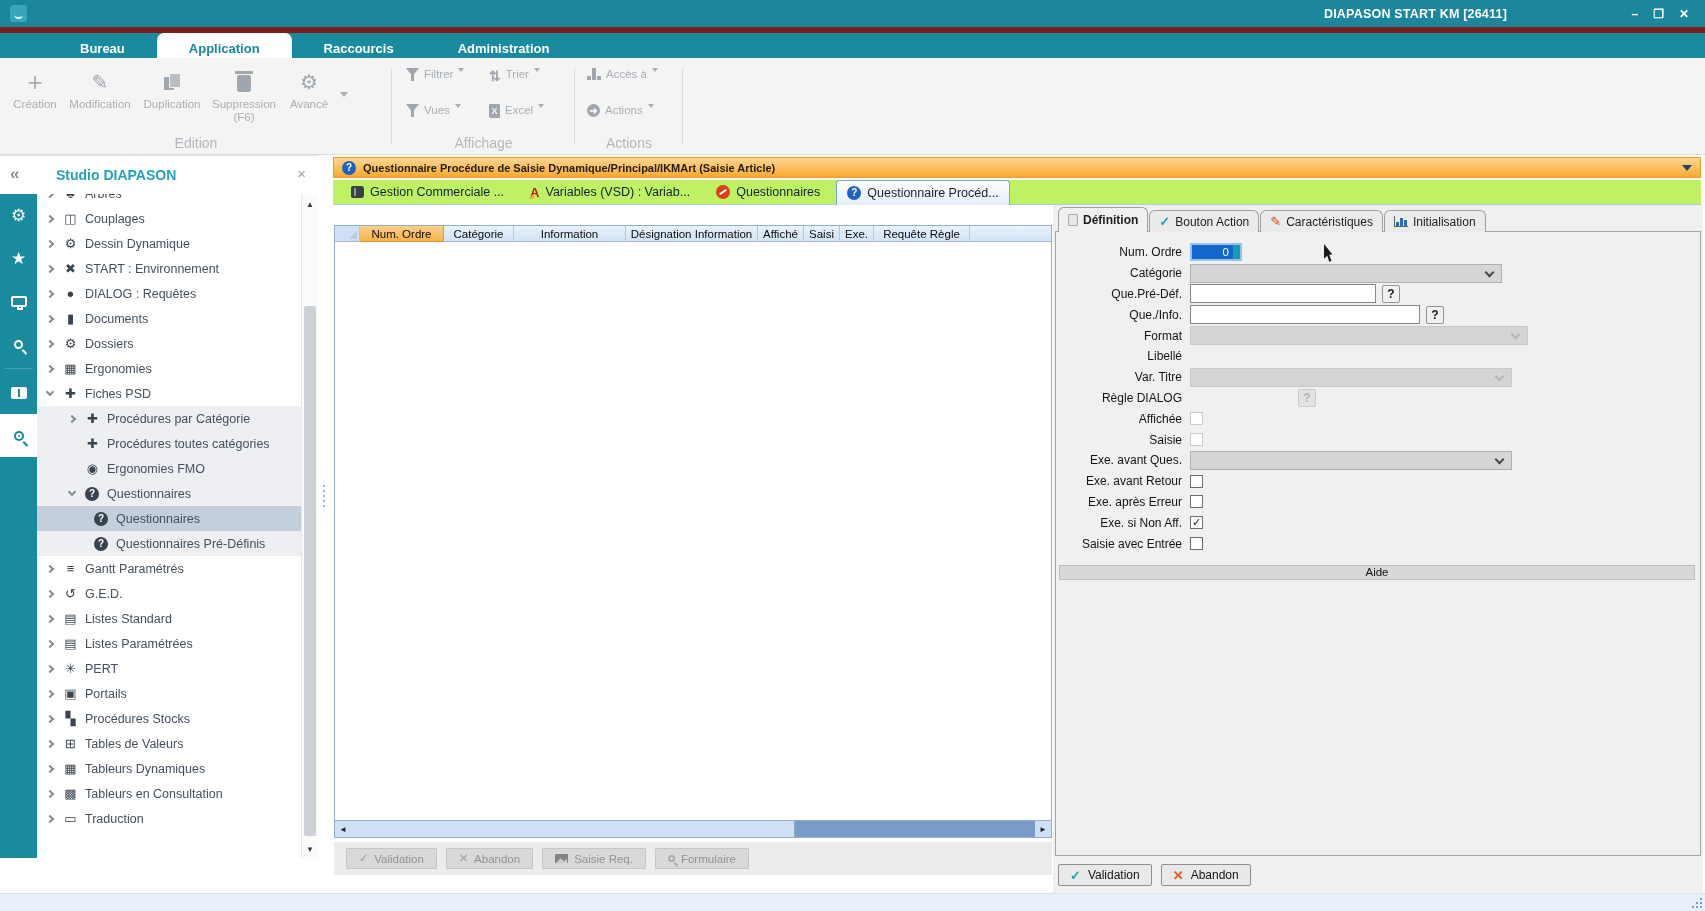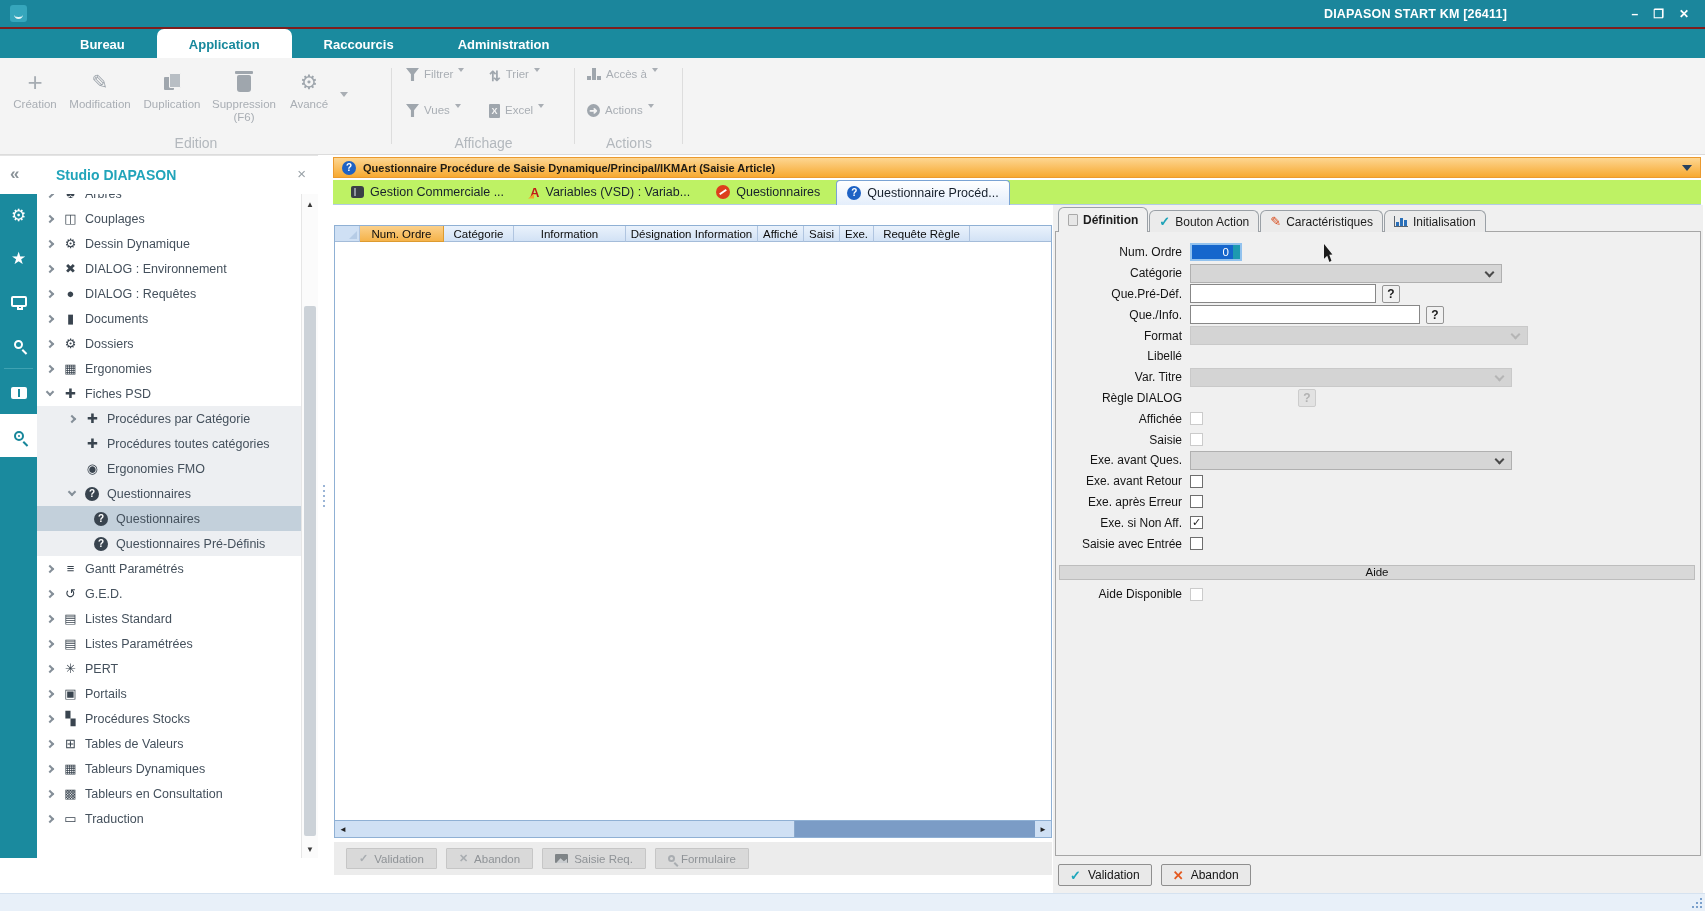--- a/index.html
+++ b/index.html
@@ -8,21 +8,21 @@
 
   
   .titlebar{position:absolute;top:0;left:0;width:100%;height:27px;background:#1b869c;display:flex;align-items:center}
   .appicon{width:17px;height:17px;margin-left:10px;background:#36a6bc;border-radius:3px;position:relative}
   .appicon::after{content:"";position:absolute;left:4px;top:8px;width:9px;height:4px;border-bottom:2px solid #eaf6f8;border-radius:0 0 5px 5px}
   .tb-title{position:absolute;right:198px;color:#fff;font-weight:bold;font-size:12.5px;letter-spacing:.2px}
   .winbtns{position:absolute;right:16px;display:flex;gap:15px;color:#fff;font-size:12px;font-weight:bold}
   .winbtns span{cursor:default}
 
   
-  .rtabs{position:absolute;top:27px;left:0;width:100%;height:31px;background:#1a8a9e;border-top:2px solid #7f1d1d;display:flex;padding-left:48px}
+  .rtabs{position:absolute;top:27px;left:0;width:100%;height:31px;background:#1a8a9e;border-top:6px solid #7f1d1d;display:flex;padding-left:48px}
   .rtab{padding:0 32px;line-height:31px;color:#fff;font-weight:bold;font-size:13px}
   .rtab.active{background:#fff;color:#17889c;border-radius:7px 7px 0 0}
 
   
   .ribbon{position:absolute;top:58px;left:0;width:100%;height:97px;background:#f4f4f4;border-bottom:1px solid #dcdcdc}
   .rgroup{position:absolute;top:0;height:100%}
   .g-edition{left:0;width:392px}
   .g-affichage{left:392px;width:183px}
   .g-actions{left:575px;width:108px}
   .gsep{position:absolute;right:0;top:10px;bottom:10px;width:1px;background:#dddddd}
@@ -311,21 +311,21 @@
           <span>Couplages</span>
         </div>
       <div class="trow lvl1">
           <span class="chev c"></span>
           <span class="ticon">⚙</span>
           <span>Dessin Dynamique</span>
         </div>
       <div class="trow lvl1">
           <span class="chev c"></span>
           <span class="ticon">✖</span>
-          <span>DIALOG : Environnement</span>
+          <span>START : Environnement</span>
         </div>
       <div class="trow lvl1">
           <span class="chev c"></span>
           <span class="ticon">●</span>
           <span>DIALOG : Requêtes</span>
         </div>
       <div class="trow lvl1">
           <span class="chev c"></span>
           <span class="ticon">▮</span>
           <span>Documents</span>
@@ -610,24 +610,20 @@
         <div class="frow">
           <span class="flabel">Exe. si Non Aff.</span>
           <span class="cb">✓</span>
         </div>
         <div class="frow">
           <span class="flabel">Saisie avec Entrée</span>
           <span class="cb"></span>
         </div>
 
         <div class="aidebar">Aide</div>
-        <div class="frow" style="margin-top:4px">
-          <span class="flabel">Aide Disponible</span>
-          <span class="cb dis"></span>
-        </div>
       </div>
     </div>
 
     <div class="p-footer">
       <div class="pbtn">
         <span class="ck">✓</span>
         <span>Validation</span>
       </div>
       <div class="pbtn">
         <span class="xx">✕</span>

